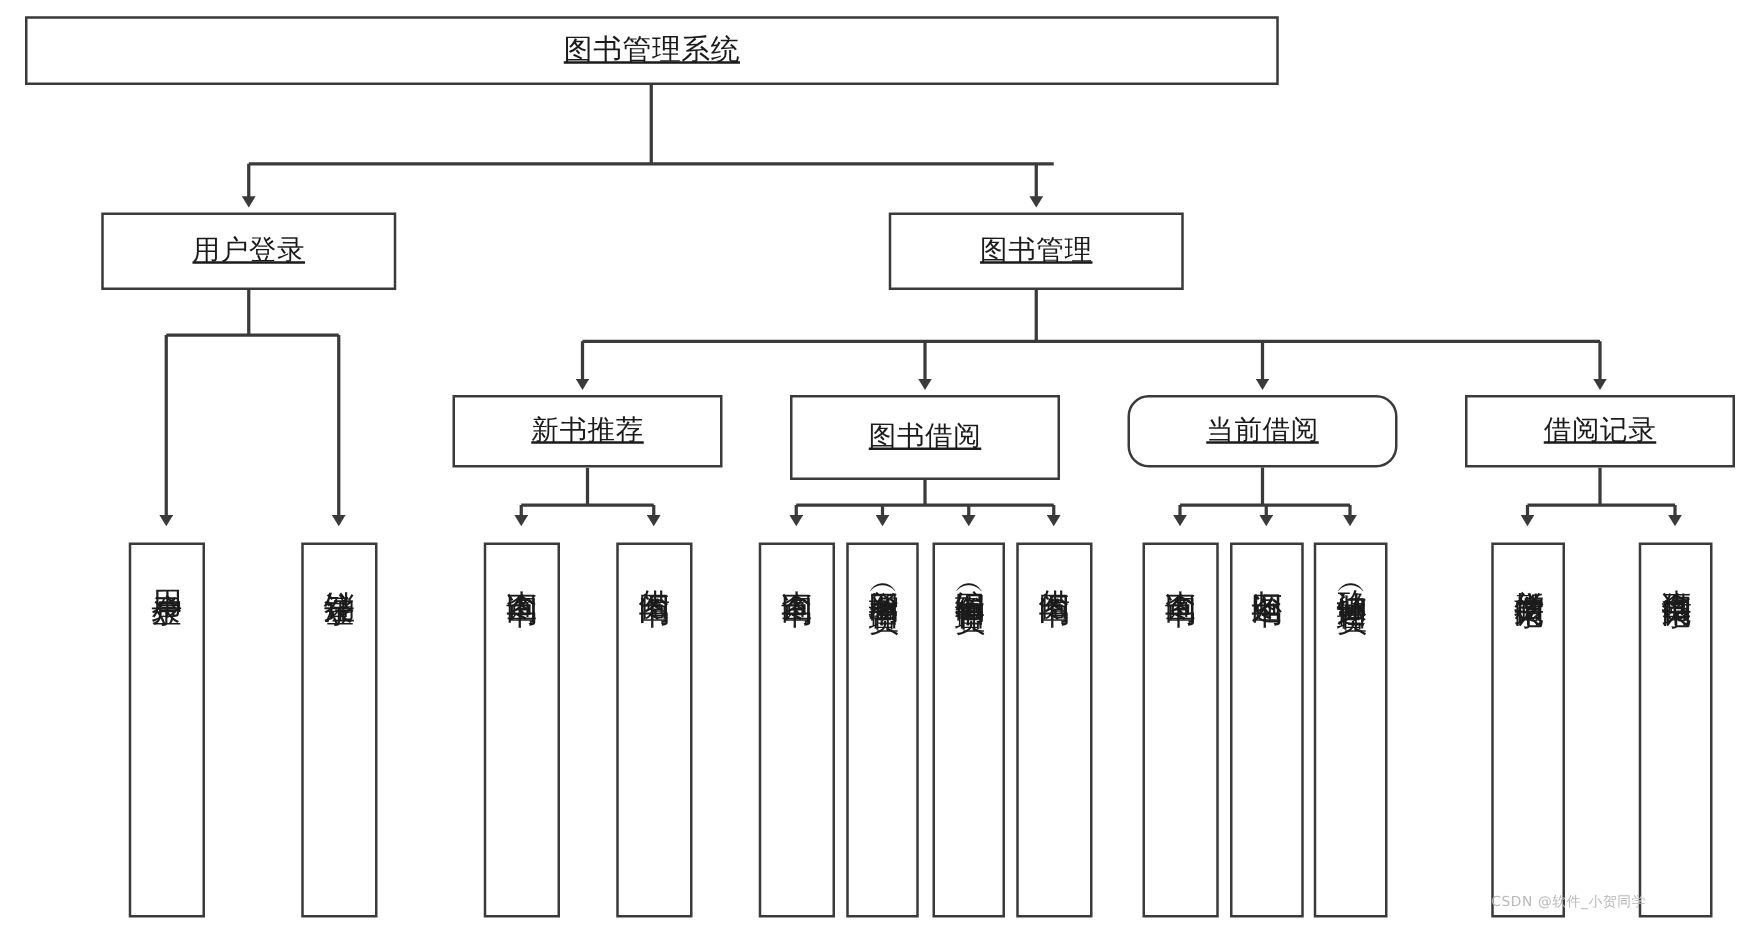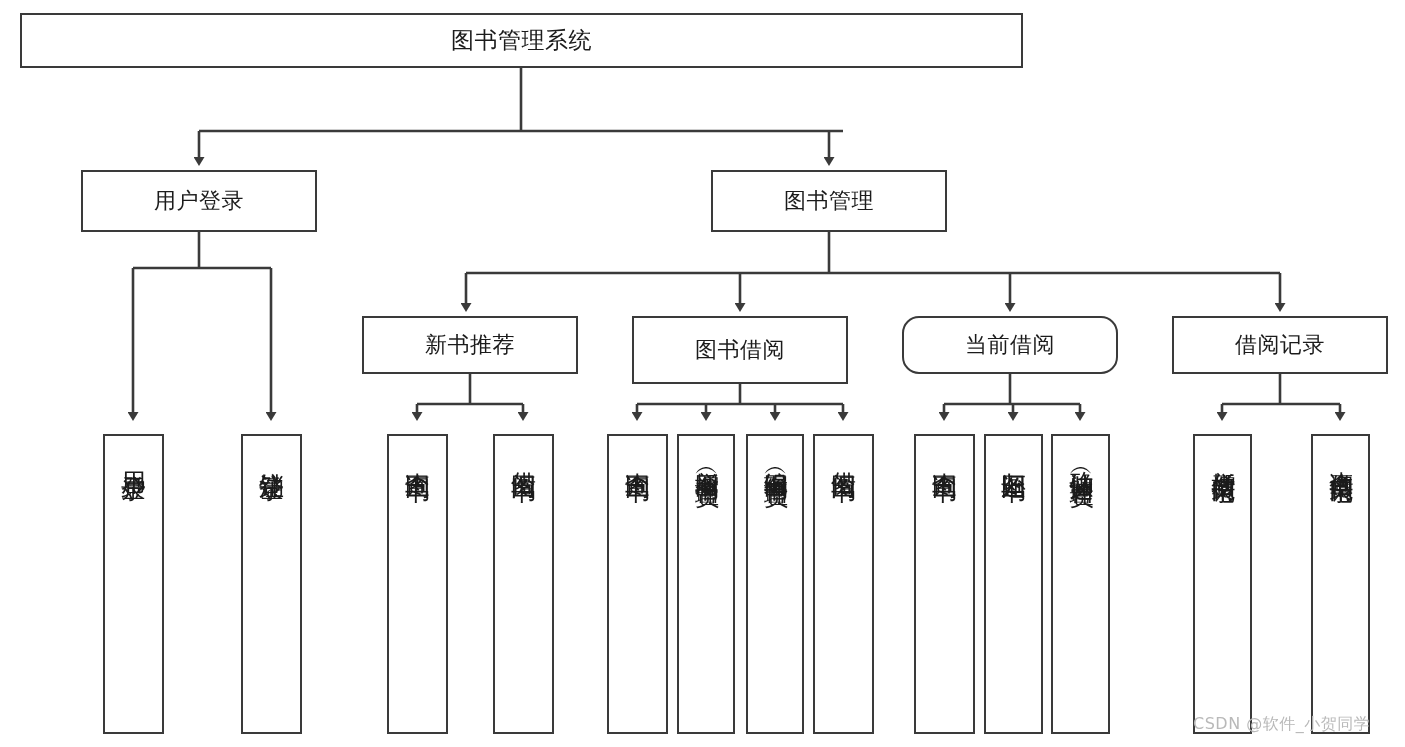--- a/index.html
+++ b/index.html
@@ -40,20 +40,21 @@
   .node-label {
     display: block;
     text-align: center;
     line-height: 1.18;
     letter-spacing: 0.5px;
   }
   
   .node.horiz .node-label {
     font-size: 22px;
     writing-mode: horizontal-tb;
+    text-decoration: underline;
   }
   .node.root .node-label {
     font-size: 23px;
   }
   
   .node.vert {
     align-items: flex-start;
     padding-top: 16px;
   }
   .node.vert .node-label {
@@ -64,21 +65,21 @@
     letter-spacing: 2px;
     white-space: nowrap;
   }
   .node.vert.narrow .node-label {
     font-size: 24px;
   }
   #watermark {
     position: absolute;
     left: 1193px;
     top: 714px;
-    font-size: 16px;
+    font-size: 11px;
     color: #b9b9b9;
     letter-spacing: 0.5px;
     white-space: nowrap;
     z-index: 5;
     font-family: "DejaVu Sans", "Liberation Sans", sans-serif;
   }
 </style>
 </head>
 <body>
 

